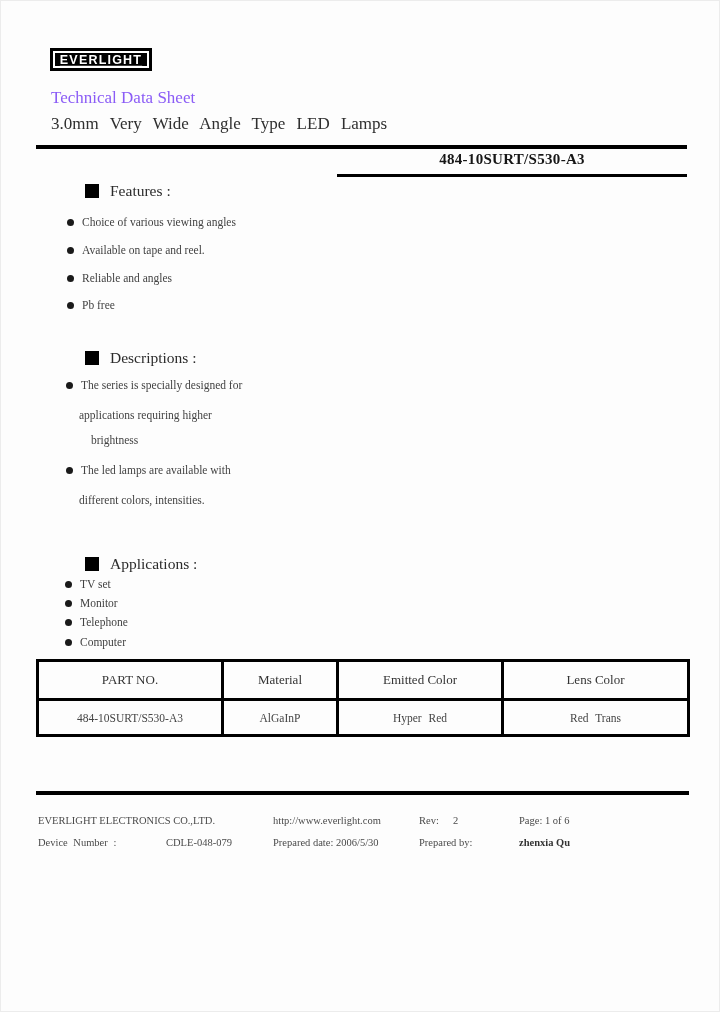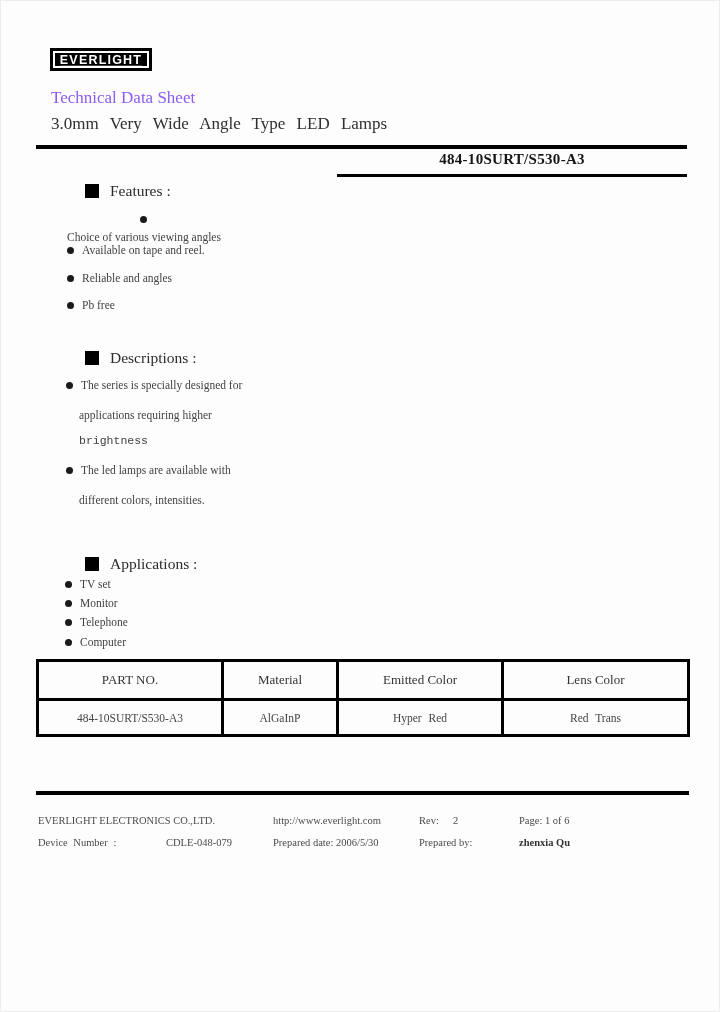--- a/index.html
+++ b/index.html
@@ -37,25 +37,25 @@
   .h-features { left:44px; top:181px; }
   .h-descriptions { left:44px; top:348px; }
   .h-applications { left:44px; top:554px; }
   
   .bullet-item {
     position:absolute; display:flex; align-items:center; gap:8px;
     font-size:11.5px; color:#424242;
   }
   .dot { width:7px; height:7px; border-radius:50%; background:#1a1a1a; flex:none; }
   .cont-line { position:absolute; font-size:11.5px; color:#424242; }
-  .f0 { left:66px; top:215px;flex-direction:column; } .f1 { left:66px; top:243px; }
+  .f0 { left:66px; top:215px; } .f1 { left:66px; top:243px; }
   .f2 { left:66px; top:271px; } .f3 { left:66px; top:298px; }
   .f4 { left:66px; top:313px; }
   .d0 { left:65px; top:378px; } .d1 { left:78px; top:408px; }
-  .d2 { left:78px; top:433px;font-family:Liberation Mono, monospace; } .d3 { left:65px; top:463px; }
+  .d2 { left:90px; top:433px; } .d3 { left:65px; top:463px; }
   .d4 { left:78px; top:493px;text-align:right; }
   .a0 { left:64px; top:577px; } .a1 { left:64px; top:596px; }
   .a2 { left:64px; top:615px; } .a3 { left:64px; top:635px; }
   
   .spec-table {
     position:absolute; left:35px; top:658px; width:651px;
     border-collapse:collapse; table-layout:fixed;
   }
   .spec-table, .spec-table td, .spec-table th { border:3px solid #000; }
   .spec-table th { height:39px; font-weight:normal; font-size:13px; color:#333; }

